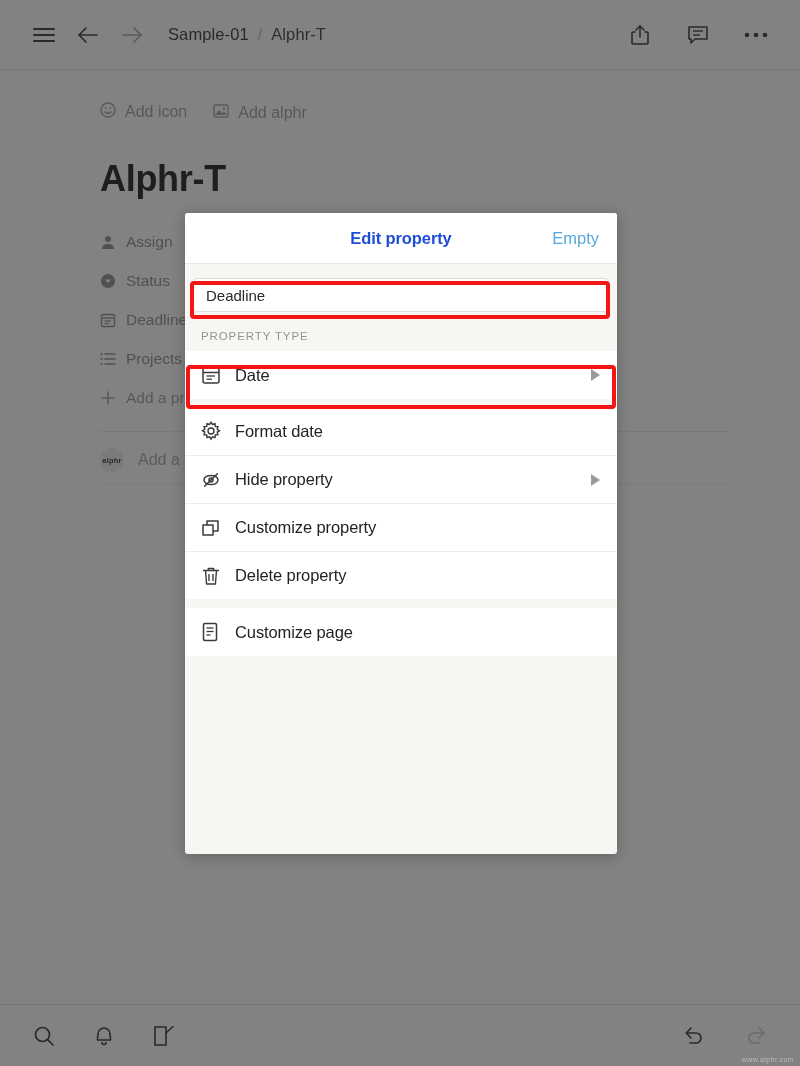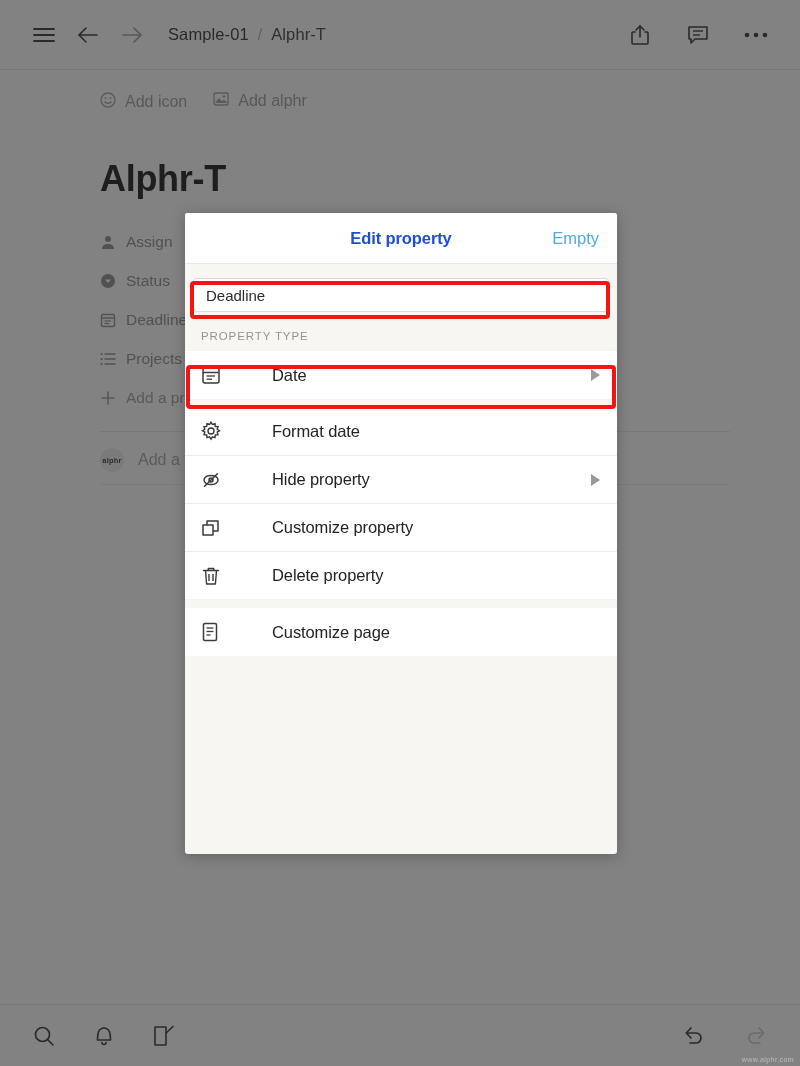--- a/index.html
+++ b/index.html
@@ -62,21 +62,21 @@
   
   .page-body {
     position: absolute;
     top: 70px; left: 0; right: 0; bottom: 62px;
     background: #ffffff;
     padding: 0 0 0 0;
   }
   .page-inner { padding: 22px 70px 0 100px; }
 
   .addrow {
-    display: flex; align-items: flex-start; gap: 26px;
+    display: flex; align-items: flex-end; gap: 26px;
     color: #9b9b9b;
     font-size: 16px;
     height: 30px;
   }
   .addrow .it { display: flex; align-items: center; gap: 9px; }
 
   .page-title {
     margin-top: 36px;
     font-size: 36px;
     font-weight: bold;
@@ -214,21 +214,20 @@
   .menu-item + .menu-item { border-top: 1px solid #ededed; }
   .menu-ico {
     width: 34px;
     display: flex; align-items: center;
     color: #3a3a3a;
   }
   .menu-label {
     font-size: 16.5px;
     color: #232323;
     letter-spacing: -.1px;
-    margin-left: 37px;
   }
   .menu-chev {
     margin-left: auto;
     color: #9a9a9a;
     display: flex; align-items: center;
   }
 
   .group-gap { height: 9px; background: #f7f6f3; }
   .group-gap-sm { height: 8px; background: #f7f6f3; }
 

